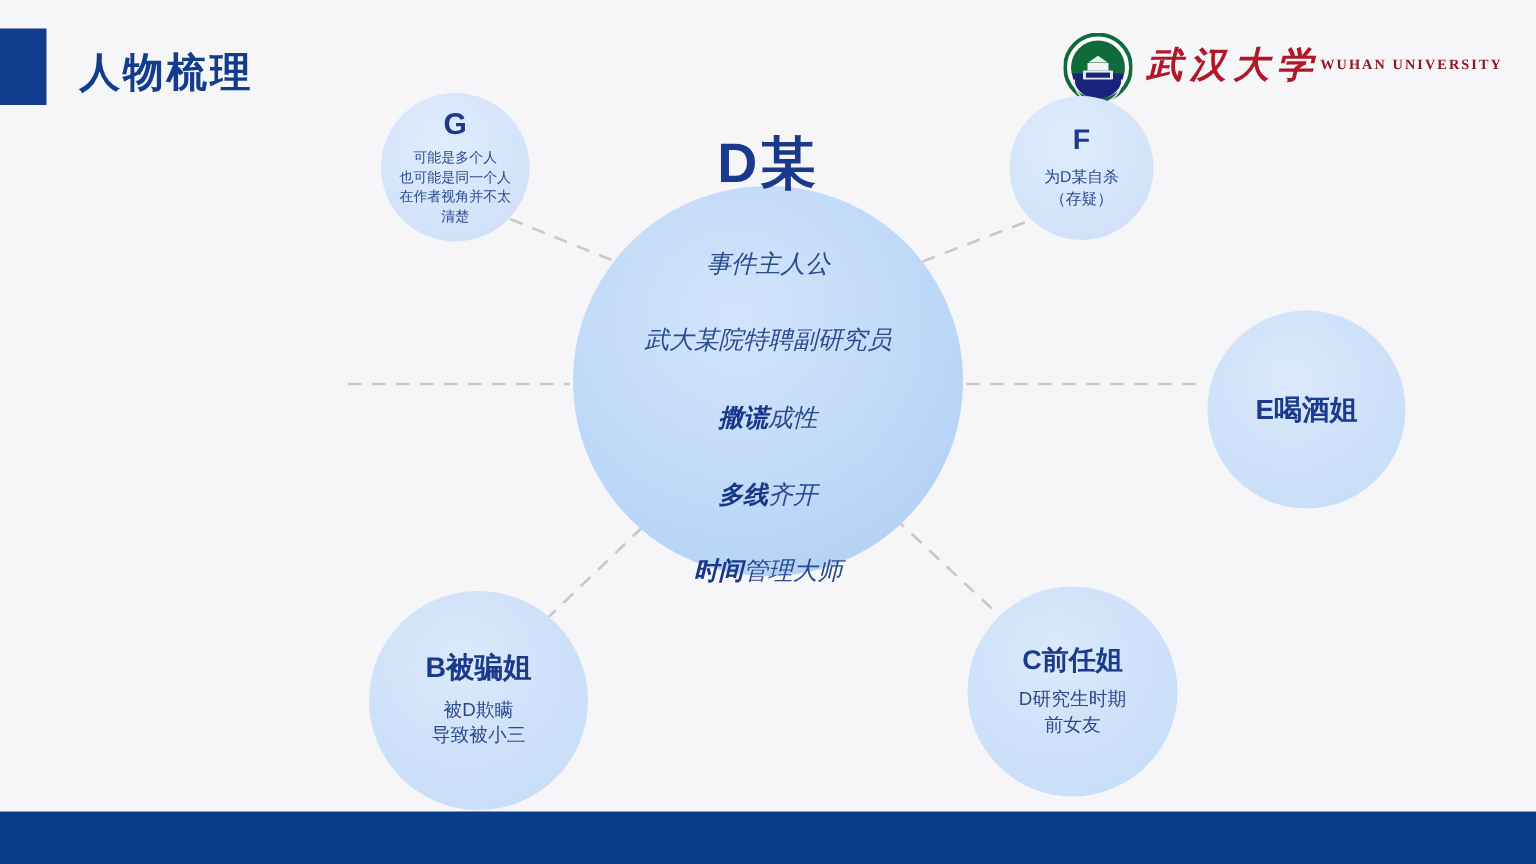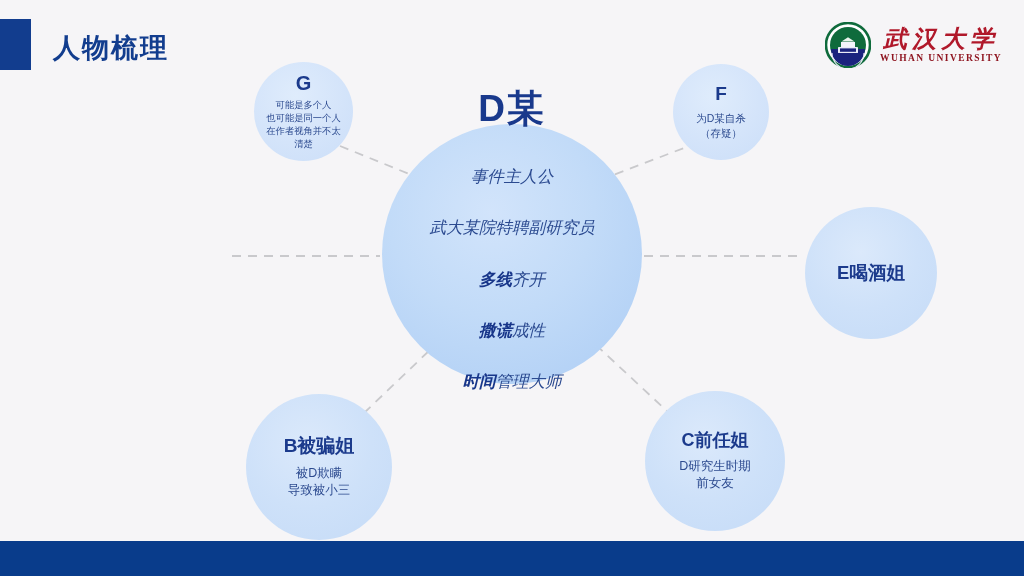--- a/index.html
+++ b/index.html
@@ -53,21 +53,21 @@
     align-items: center;
     gap: 9px;
   }
   .logo-emblem {
     width: 46px;
     height: 46px;
     position: relative;
   }
   .logo-wordmark {
     display: flex;
-    flex-direction: column;
+    flex-direction: row;
     align-items: center;
     justify-content: center;
     line-height: 1;
   }
   .logo-cn {
     font-family: "Liberation Serif", "DejaVu Serif", serif;
     font-size: 24px;
     font-weight: bold;
     color: #b0182a;
     letter-spacing: 5px;
@@ -250,22 +250,22 @@
       <line x1="364" y1="413" x2="432" y2="348"></line>
       <line x1="596" y1="345" x2="668" y2="412"></line>
     </g>
   </svg>
 
   <div class="node" id="node-d">
     <div class="node-title">D某</div>
     <div class="node-sub">
       <div>事件主人公</div>
       <div>武大某院特聘副研究员</div>
+      <div><b>撒谎</b><span>成性</span></div>
       <div><b>多线</b><span>齐开</span></div>
-      <div><b>撒谎</b><span>成性</span></div>
       <div><b>时间</b><span>管理大师</span></div>
     </div>
   </div>
 
 
   <div class="node" id="node-b">
     <div class="node-title">B被骗姐</div>
     <div class="node-sub">被D欺瞒
 导致被小三</div>
   </div>

